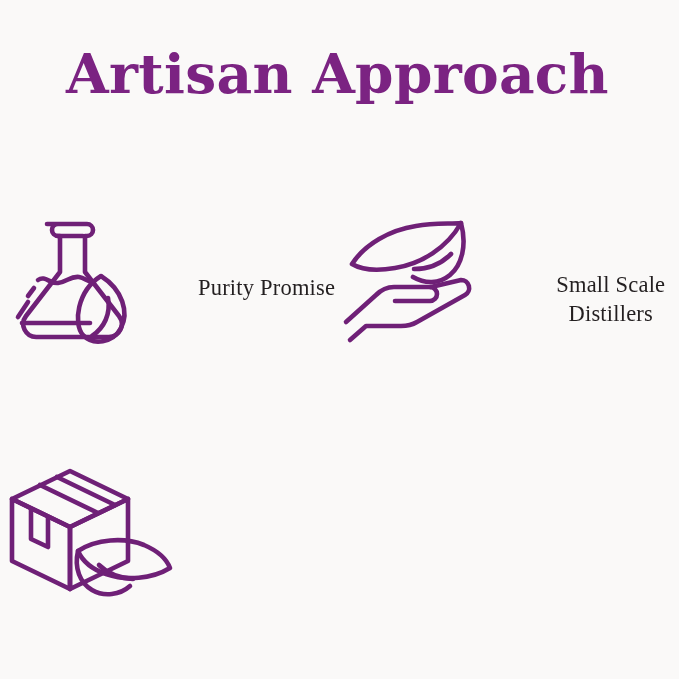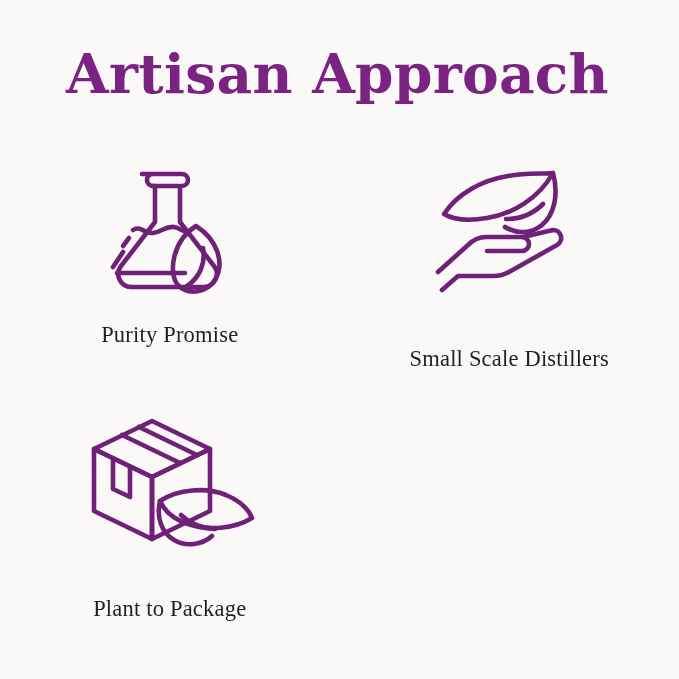--- a/index.html
+++ b/index.html
@@ -40,23 +40,24 @@
     top: 155px;
     left: 0;
     width: 679px;
     height: 500px;
     display: grid;
     grid-template-columns: 1fr 1fr;
     grid-template-rows: 1fr 1fr;
   }
   .cell {
     display: flex;
-    flex-direction: column;
+    flex-direction: row;
     align-items: center;
     justify-content: flex-start;
+    gap: 48px;
   }
   .cell-icon {
     height: 150px;
     display: flex;
     align-items: center;
     justify-content: center;
   }
   .cell-icon svg {
     display: block;
     overflow: visible;
@@ -144,17 +145,16 @@
           <path class="ico" d="M57 12 l58 28"></path>
 
           <path class="ico" d="M31 44 v30 l17 8 v-30"></path>
 
           <path class="ico" d="M78 86 c18 -12 46 -14 66 -6 c14 6 23 15 26 23
                                c-18 11 -44 13 -64 6 c-15 -5 -24 -14 -28 -23 z"></path>
           <path class="ico" d="M78 86 c-4 17 2 32 14 39 c12 7 28 5 38 -4"></path>
           <path class="ico" d="M99 100 c8 8 20 13 34 14"></path>
         </svg>
       </div>
-      <div class="cell-label">Plant to Package</div>
     </div>
 
   </div>
 </div>
 
 </body></html>

